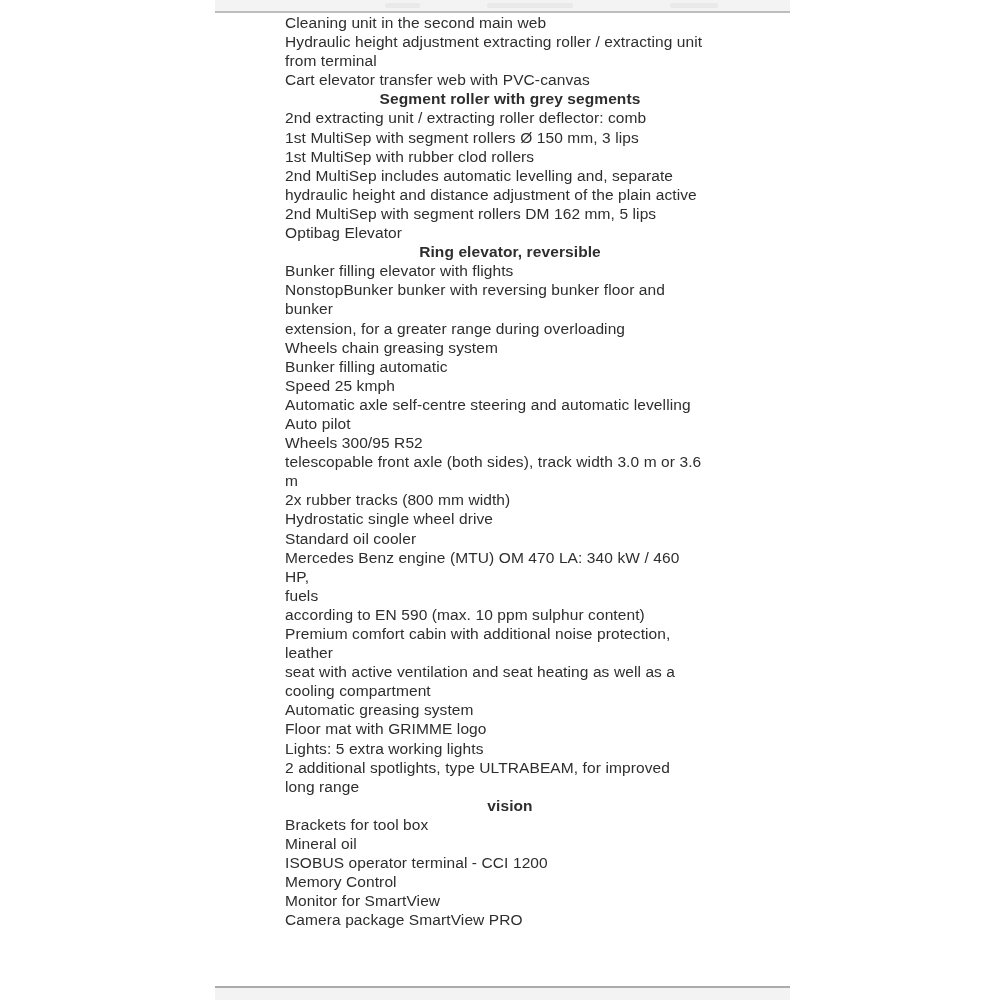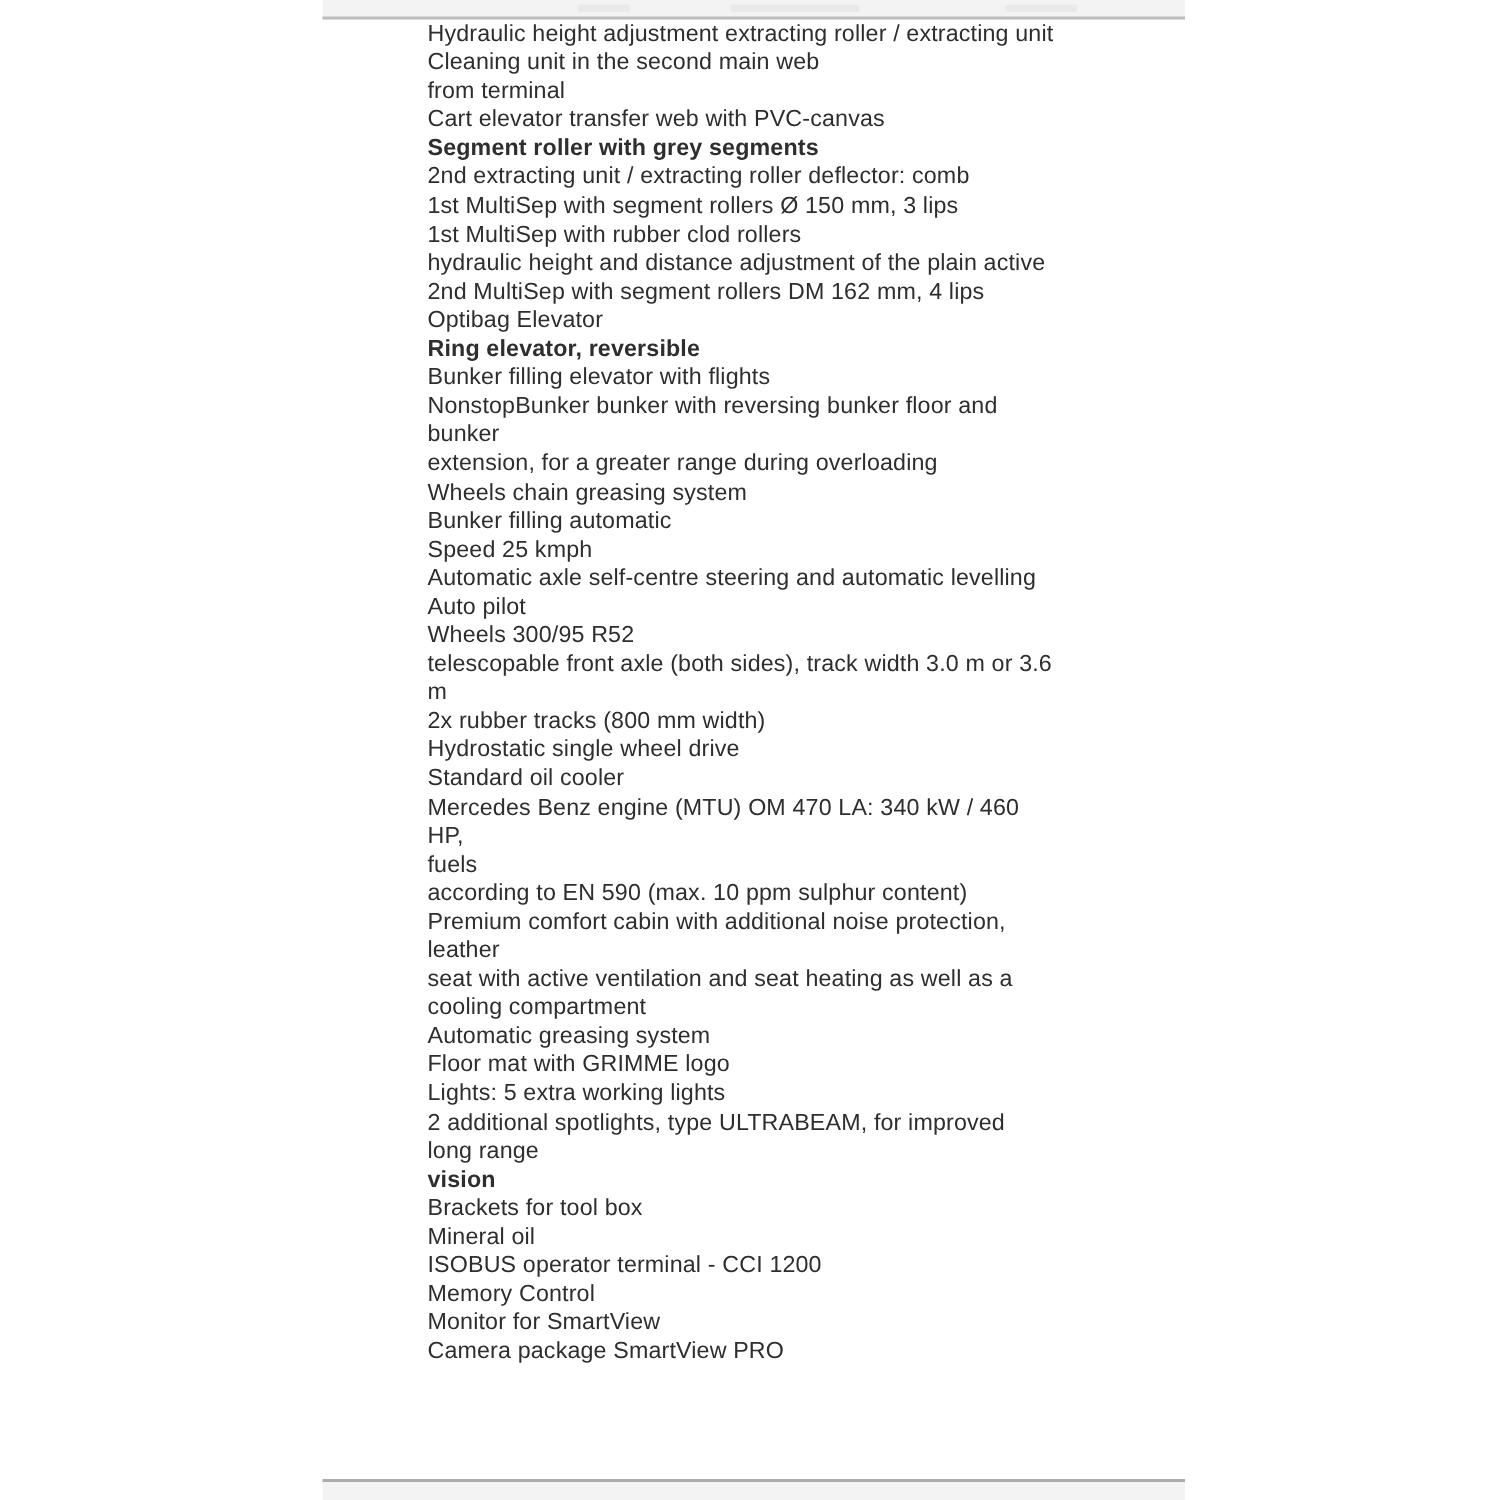--- a/index.html
+++ b/index.html
@@ -64,44 +64,46 @@
     font-size: 15.5px;
     line-height: 19.1px;
     color: var(--text, #2e2e2e);
     letter-spacing: 0.1px;
   }
   .spec-line {
     white-space: nowrap;
   }
   .spec-line.bold {
     font-weight: bold;
+    text-align: center;
   }
 </style>
 </head>
 <body>
 
 <div class="page-column">
 
   <div class="edge-bar top">
     <div class="remnant" style="left:170px; width:35px;"></div>
     <div class="remnant" style="left:272px; width:86px;"></div>
     <div class="remnant" style="left:455px; width:48px;"></div>
   </div>
 
   <div class="spec-list">
+      <div class="spec-line">Cleaning unit in the second main web</div>
       <div class="spec-line">Hydraulic height adjustment extracting roller / extracting unit</div>
-      <div class="spec-line">Cleaning unit in the second main web</div>
       <div class="spec-line">from terminal</div>
       <div class="spec-line">Cart elevator transfer web with PVC-canvas</div>
       <div class="spec-line bold">Segment roller with grey segments</div>
       <div class="spec-line">2nd extracting unit / extracting roller deflector: comb</div>
       <div class="spec-line">1st MultiSep with segment rollers Ø 150 mm, 3 lips</div>
       <div class="spec-line">1st MultiSep with rubber clod rollers</div>
+      <div class="spec-line">2nd MultiSep includes automatic levelling and, separate</div>
       <div class="spec-line">hydraulic height and distance adjustment of the plain active</div>
-      <div class="spec-line">2nd MultiSep with segment rollers DM 162 mm, 4 lips</div>
+      <div class="spec-line">2nd MultiSep with segment rollers DM 162 mm, 5 lips</div>
       <div class="spec-line">Optibag Elevator</div>
       <div class="spec-line bold">Ring elevator, reversible</div>
       <div class="spec-line">Bunker filling elevator with flights</div>
       <div class="spec-line">NonstopBunker bunker with reversing bunker floor and</div>
       <div class="spec-line">bunker</div>
       <div class="spec-line">extension, for a greater range during overloading</div>
       <div class="spec-line">Wheels chain greasing system</div>
       <div class="spec-line">Bunker filling automatic</div>
       <div class="spec-line">Speed 25 kmph</div>
       <div class="spec-line">Automatic axle self-centre steering and automatic levelling</div>

